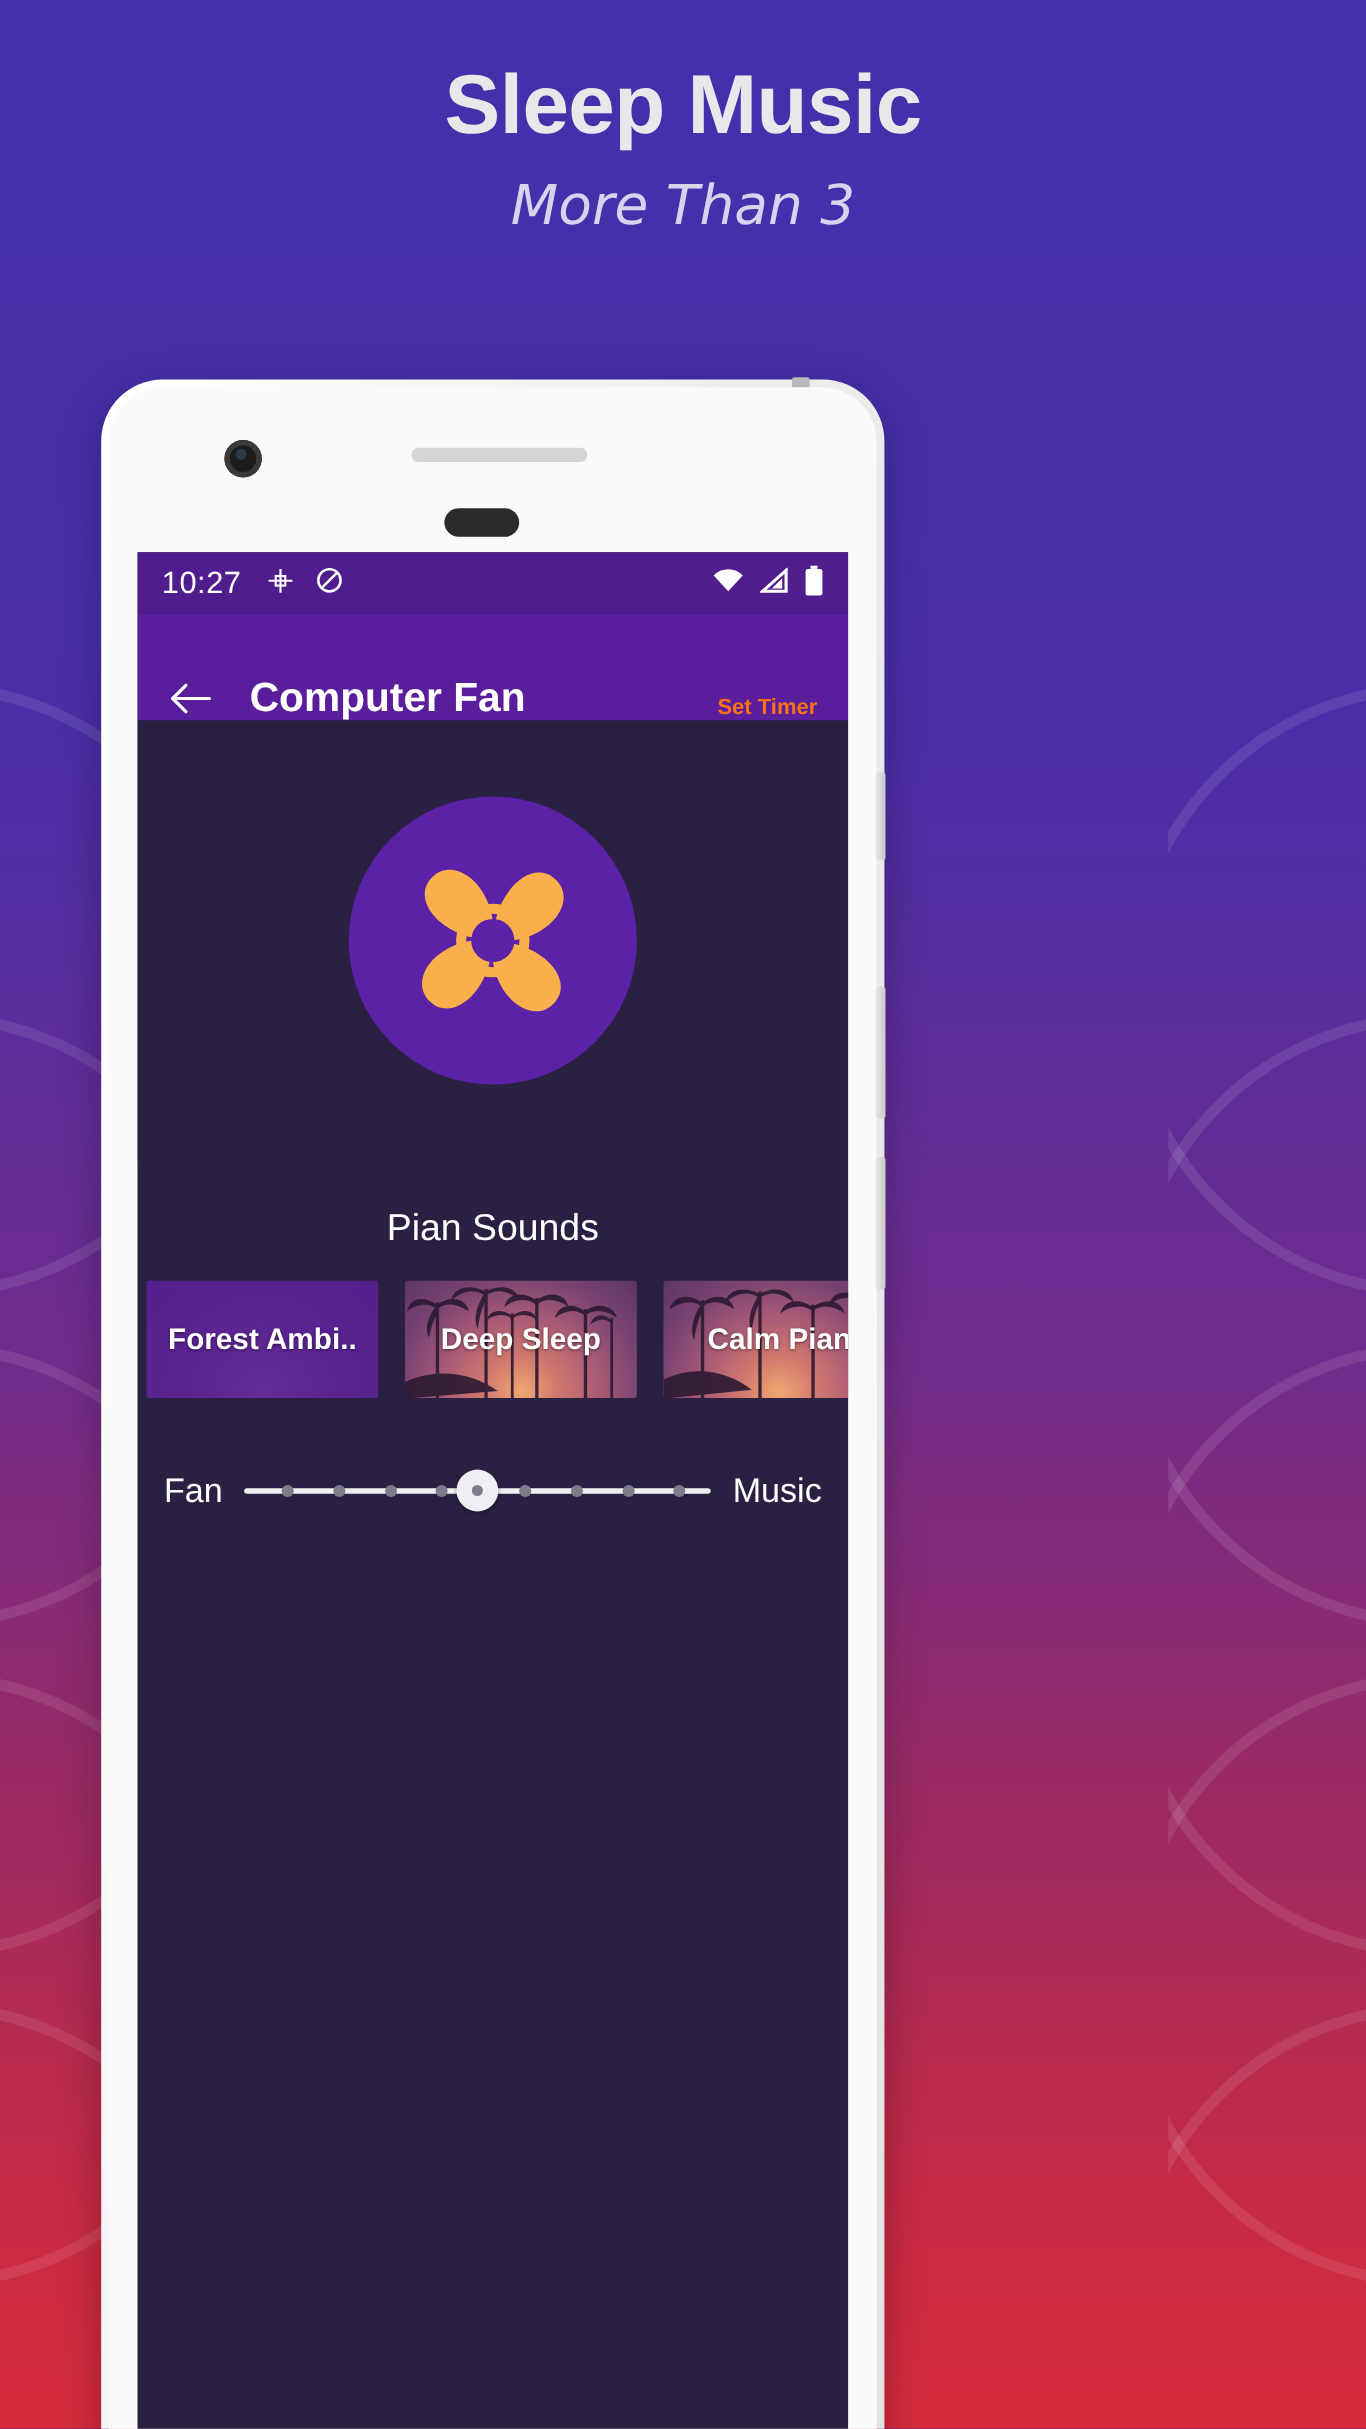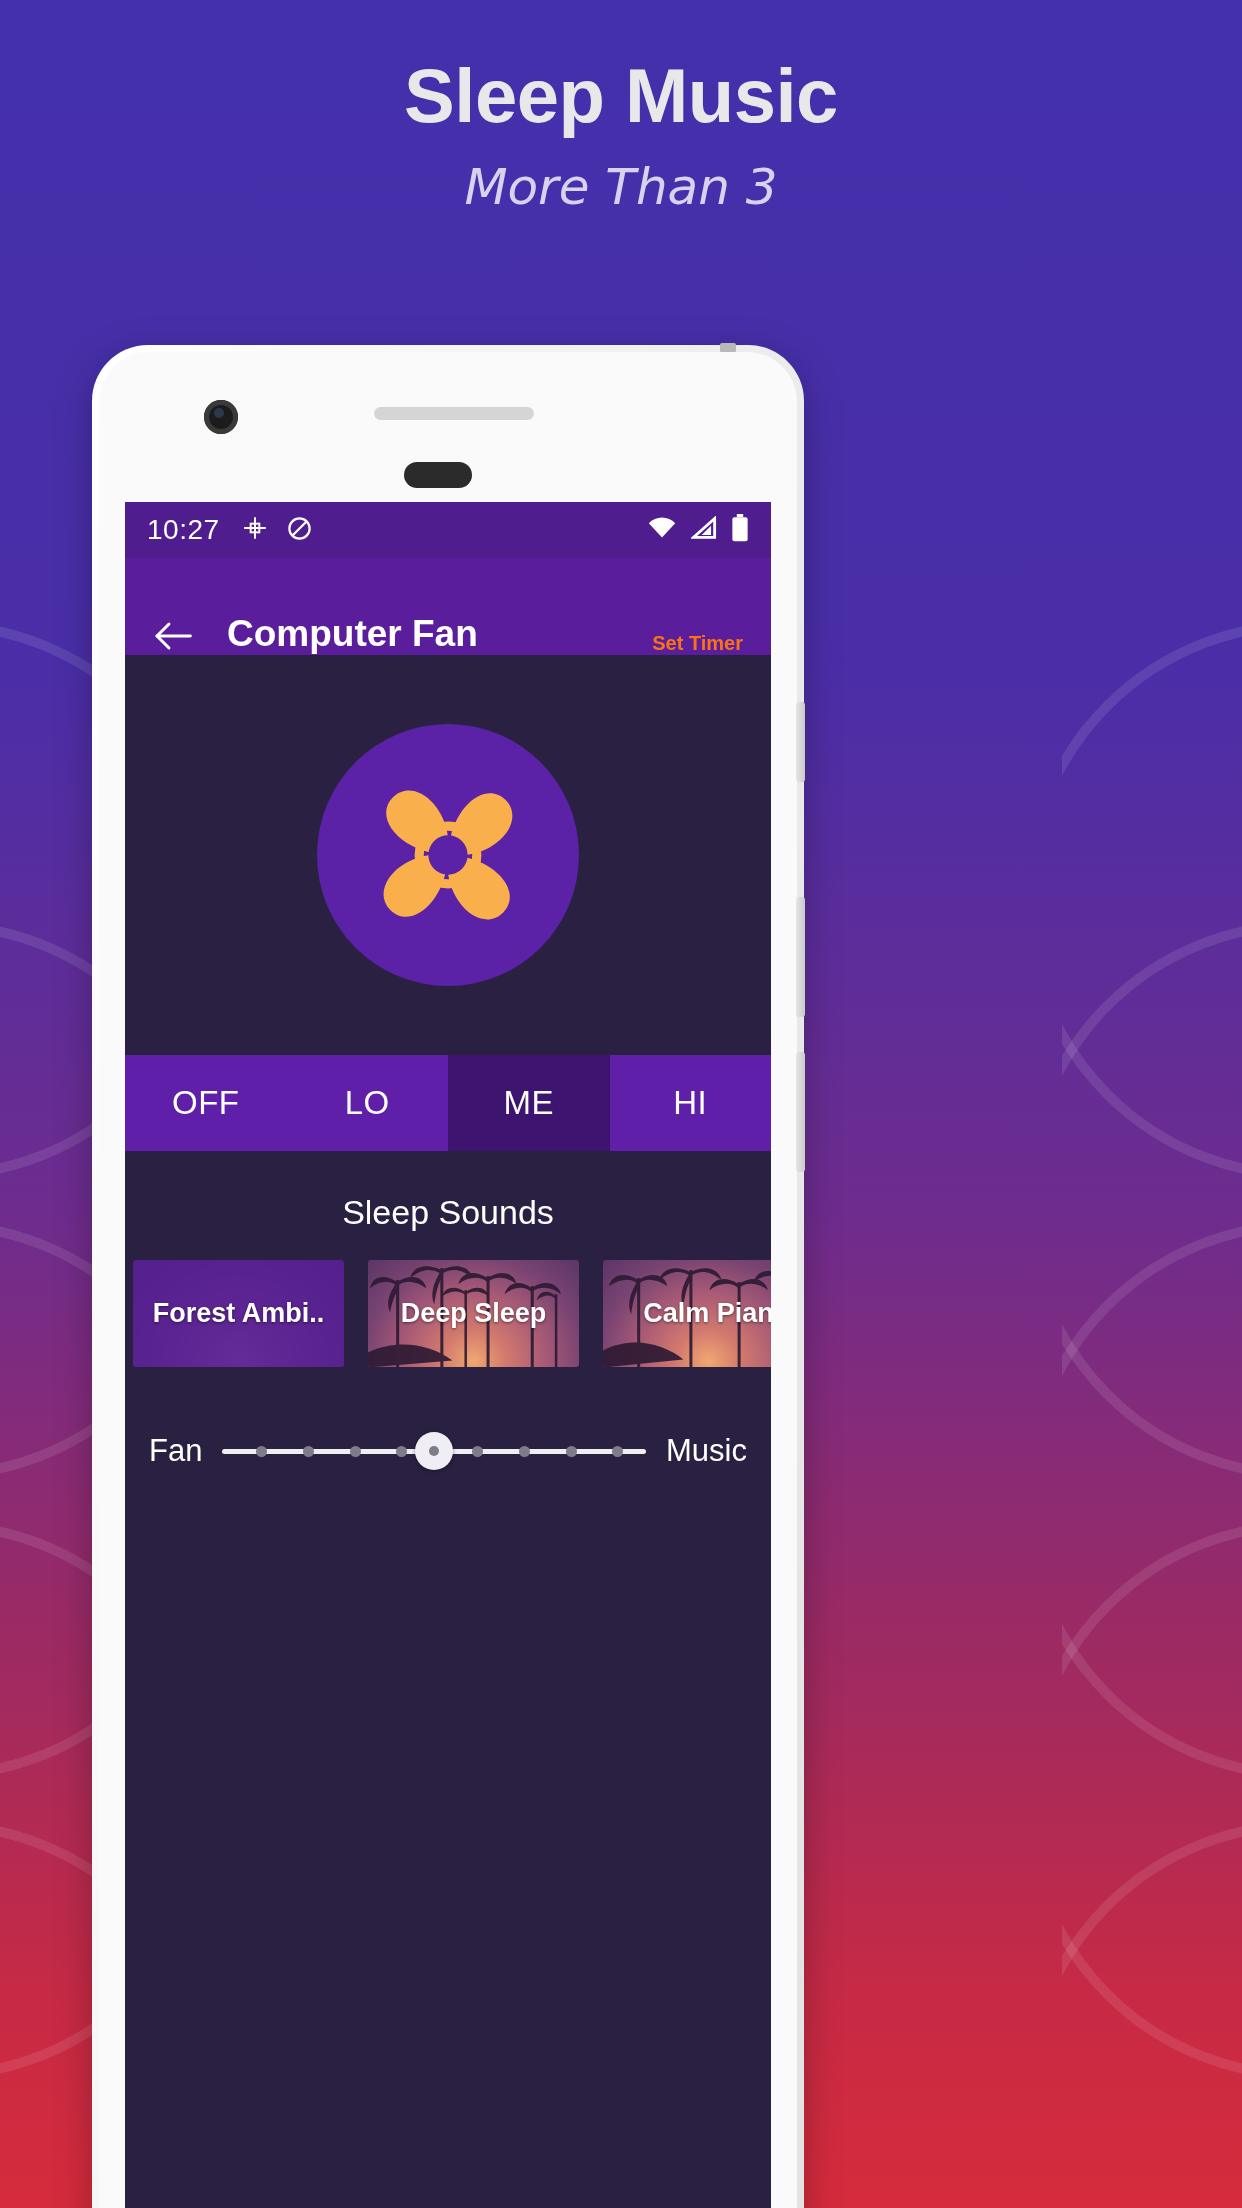--- a/index.html
+++ b/index.html
@@ -253,36 +253,22 @@
               <path d="M114 100 C 142 96, 158 72, 144 58 C 130 44, 108 60, 102 86 Z"></path>
               <path d="M100 114 C 104 142, 128 158, 142 144 C 156 130, 140 108, 114 102 Z"></path>
               <path d="M86 100 C 58 104, 42 128, 56 142 C 70 156, 92 140, 98 114 Z"></path>
             </g>
             <circle cx="100" cy="100" r="22" fill="none" stroke="#f9b04c" stroke-width="7"></circle>
             <circle cx="100" cy="100" r="15" fill="#5b21a6"></circle>
           </svg>
         </div>
       </div>
 
-      <div class="modes">
-        <div class="mode">
-            <span>OFF</span>
-          </div>
-        <div class="mode">
-            <span>LO</span>
-          </div>
-        <div class="mode selected">
-            <span>ME</span>
-          </div>
-        <div class="mode">
-            <span>HI</span>
-          </div>
-      </div>
-
-      <div class="sounds-title">Sleep Sounds</div>
+
+      <div class="sounds-title">Pian Sounds</div>
 
       <div class="cards">
         <div class="card overlay">
           <div class="card-bg"></div>
           <span class="card-label">Forest Ambi..</span>
         </div>
 
         <div class="card">
           <div class="card-bg"></div>
           <svg class="palms" viewBox="0 0 210 107" preserveAspectRatio="none">

